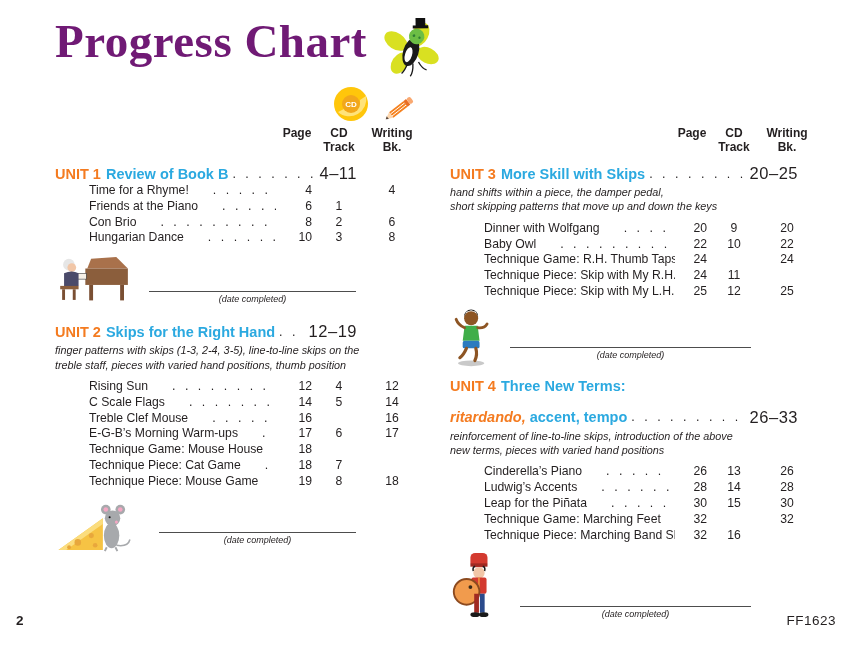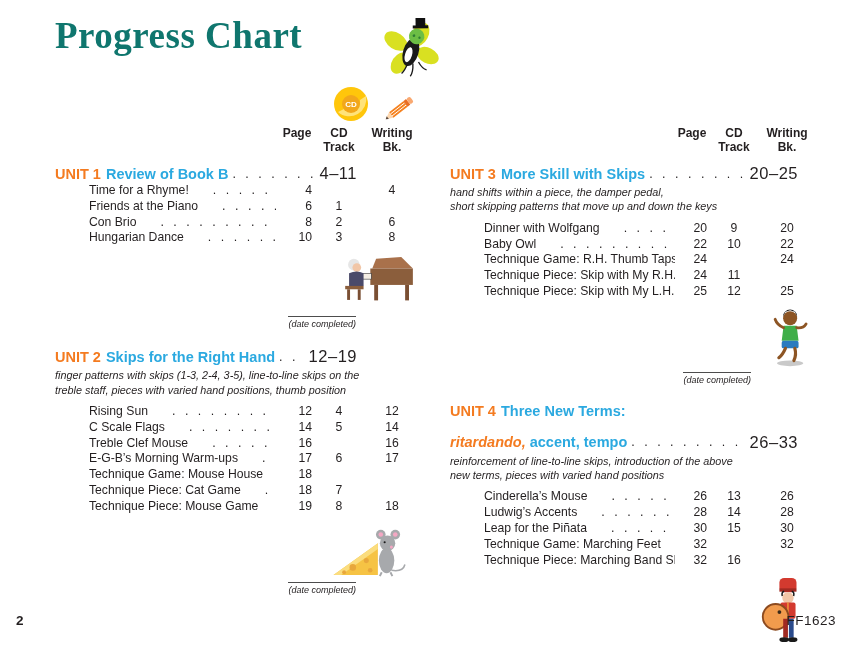--- a/index.html
+++ b/index.html
@@ -4,21 +4,21 @@
 <style>
   html,body { margin:0; padding:0; }
   body {
     width:864px; height:648px; position:relative; overflow:hidden;
     background:#ffffff; color:#231F20;
     font-family:"Liberation Sans", sans-serif;
   }
   .page-title {
     position:absolute; left:55px; top:14px;
     font-family:"Liberation Serif", serif; font-weight:bold;
-    font-size:37px; letter-spacing:0.5px; color:#0f766e;
+    font-size:47px; letter-spacing:0.5px; color:#701a75;
   }
   .firefly { position:absolute; left:382px; top:18px; }
   .cd-icon { position:absolute; left:331px; top:84px; }
   .pencil-icon { position:absolute; left:381px; top:90px; }
 
   .col { position:absolute; top:126px; width:365px; }
   .col-left { left:55px; }
   .col-right { left:450px; }
 
   .cols-header {
@@ -47,21 +47,21 @@
 
   .song-row {
     display:grid; grid-template-columns:1fr 34px 50px 56px;
     font-size:12.2px; line-height:15.8px; align-items:baseline;
   }
   .song-title-cell { display:flex; align-items:baseline; overflow:hidden; padding-left:34px; min-width:0;gap:20px; }
   .song-title { white-space:nowrap; }
   .num-r { text-align:right; padding-right:2px; }
   .num-c { text-align:center; }
 
-  .date-block { display:flex; align-items:flex-end; margin:8px 0 2px 0;flex-direction:column; }
+  .date-block { display:flex; align-items:flex-end; margin:8px 0 2px 0; }
   .illus { flex:0 0 auto; }
   .date-line { flex:1 1 auto; margin:0 64px 12px 14px; }
   .date-rule { border-top:1.7px solid #4d4d4d; height:0; }
   .date-label { text-align:center; font-style:italic; font-size:9px; margin-top:2px; color:#231F20; }
 
   .footer-page { position:absolute; left:16px; bottom:20px; font-weight:bold; font-size:13.5px; }
   .footer-code { position:absolute; right:28px; bottom:20px; font-size:13.5px; letter-spacing:0.5px; }
 </style>
 </head>
 <body>
@@ -388,21 +388,21 @@
     <span class="unit-title no-ml">accent, tempo</span>
     <span class="leader">. . . . . . . . . . . . . . . . . . . . . . . . . . . . . . . . . . . . . . . . . . . . . . . .</span>
     <span class="page-range">26–33</span>
   </div>
   <div class="unit-desc">reinforcement of line-to-line skips, introduction of the above
 new terms, pieces with varied hand positions</div>
   <div class="songs">
 
   <div class="song-row">
         <div class="song-title-cell">
-          <span class="song-title">Cinderella’s Mouse</span>
+          <span class="song-title">Cinderella’s Piano</span>
           <span class="leader">. . . . . . . . . . . . . . . . . . . . . . . . . . . . . . . . . . . . . . . . . . . . . . . .</span>
         </div>
         <span class="num-r">26</span>
         <span class="num-c">13</span>
         <span class="num-c">26</span>
       </div>
       <div class="song-row">
         <div class="song-title-cell">
           <span class="song-title">Ludwig’s Accents</span>
           <span class="leader">. . . . . . . . . . . . . . . . . . . . . . . . . . . . . . . . . . . . . . . . . . . . . . . .</span>

